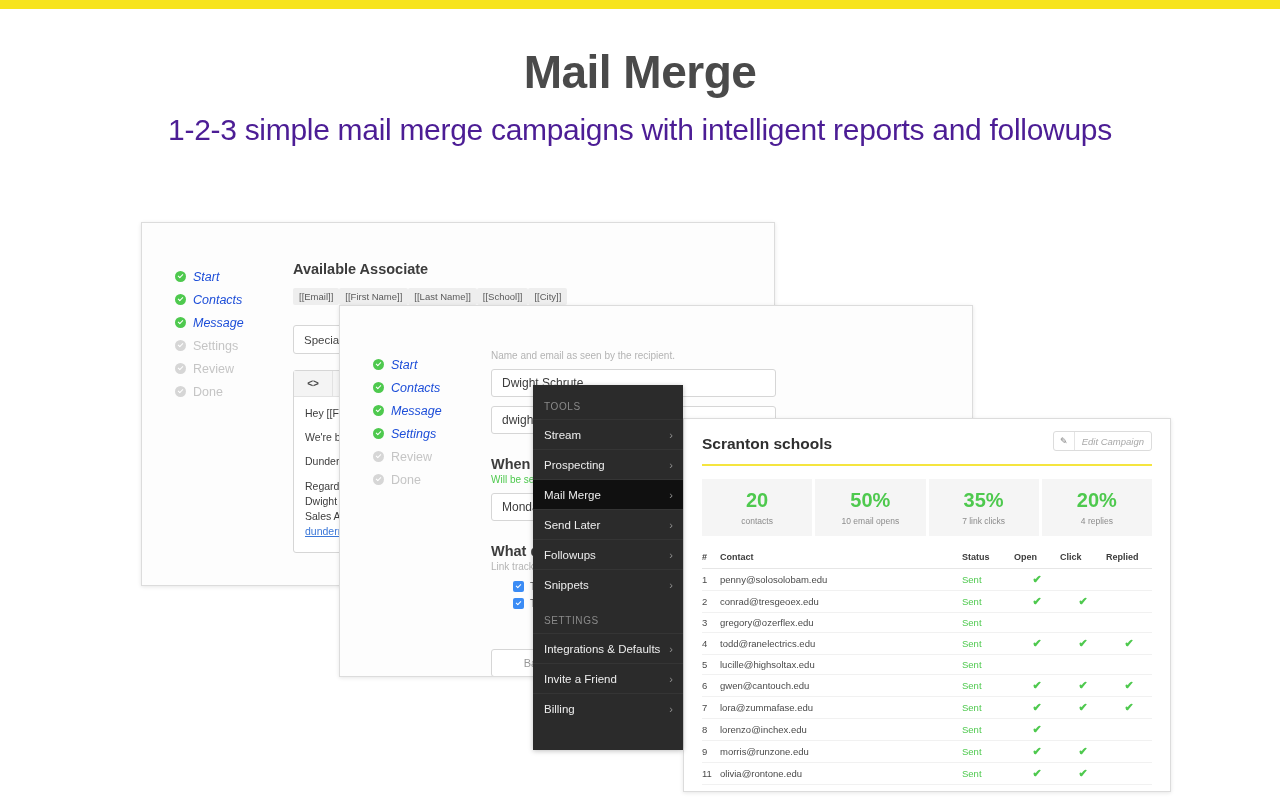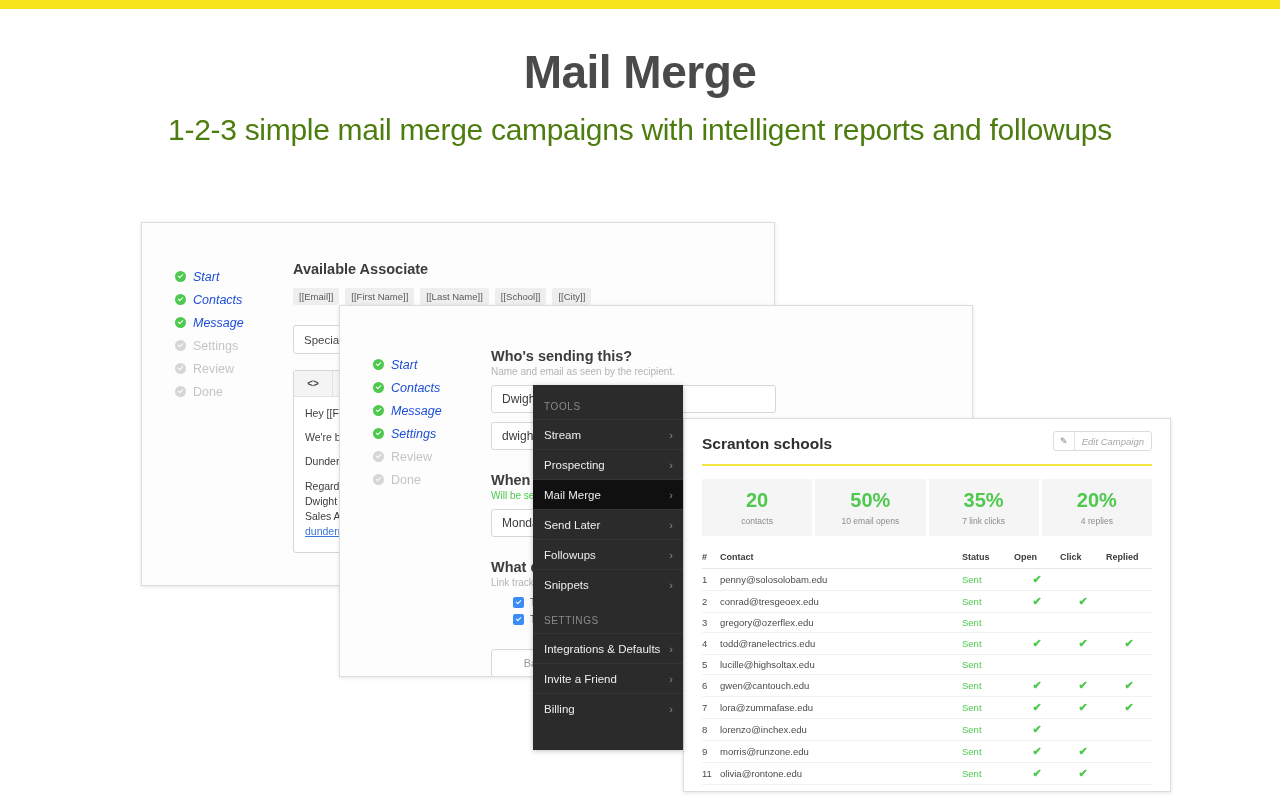--- a/index.html
+++ b/index.html
@@ -34,21 +34,21 @@
   .hero-title {
     font-size: 46px;
     font-weight: bold;
     color: #4a4a4a;
     letter-spacing: -0.5px;
     margin: 0;
     line-height: 1.15;
   }
   .hero-sub {
     font-size: 30px;
-    color: #4d7c0f;
+    color: #4c1d95;
     margin: 14px 0 0 0;
     font-weight: normal;
     letter-spacing: -0.3px;
   }
 
   
   .panel {
     position: absolute;
     background: #fdfdfd;
     border: 1px solid #dcdcdc;
@@ -92,21 +92,21 @@
     z-index: 1;
   }
   #panel-compose .steps { left: 33px; top: 42px; }
   .pc-body { position: absolute; left: 151px; top: 38px; width: 460px; }
   .pc-heading {
     font-size: 14.5px;
     font-weight: bold;
     color: #3c3c3c;
     margin: 0 0 11px 0;
   }
-  .var-chips { display: flex; gap: 6px; }
+  .var-chips { display: flex; }
   .var-chip {
     background: #eeeeee;
     color: #5a5a5a;
     font-size: 9.5px;
     padding: 3px 6px;
     border-radius: 2px;
     white-space: nowrap;
   }
   .subject-box {
     margin-top: 20px;
@@ -456,21 +456,20 @@
         <span class="step-label">Review</span>
       </div>
       <div class="step todo">
         <span class="step-dot"></span>
         <span class="step-label">Done</span>
       </div>
     </div>
   <div class="ps-body">
 
     <div class="ps-section">
-      <p class="ps-h">Who's sending this?</p>
       <p class="ps-help">Name and email as seen by the recipient.</p>
       <div class="ps-input">Dwight Schrute</div>
       <div class="ps-input">dwight@dundermifflin.com</div>
     </div>
 
     <div class="ps-section">
       <p class="ps-h">When do you want this sent?</p>
       <p class="ps-help green">Will be sent in your local timezone.</p>
       <div class="ps-input">Monday, 9:00 AM</div>
     </div>

